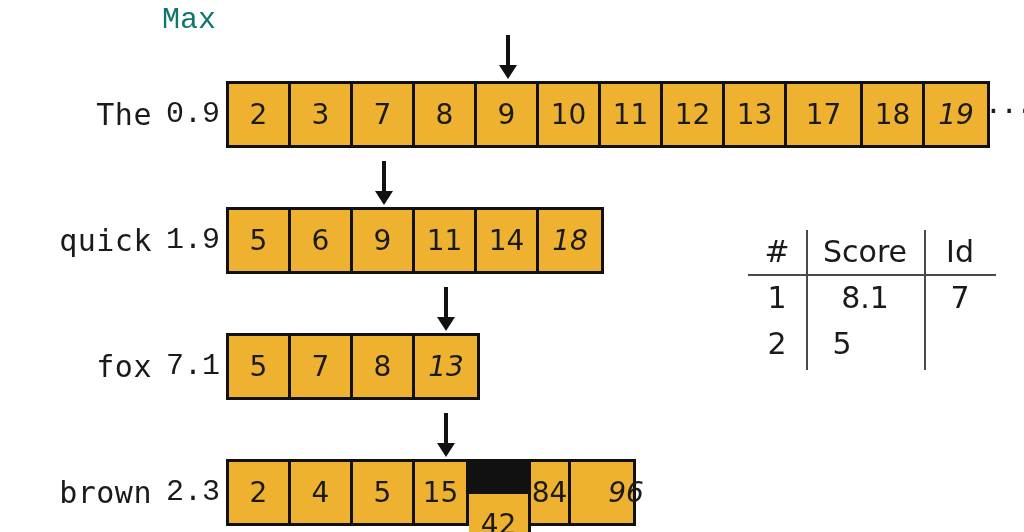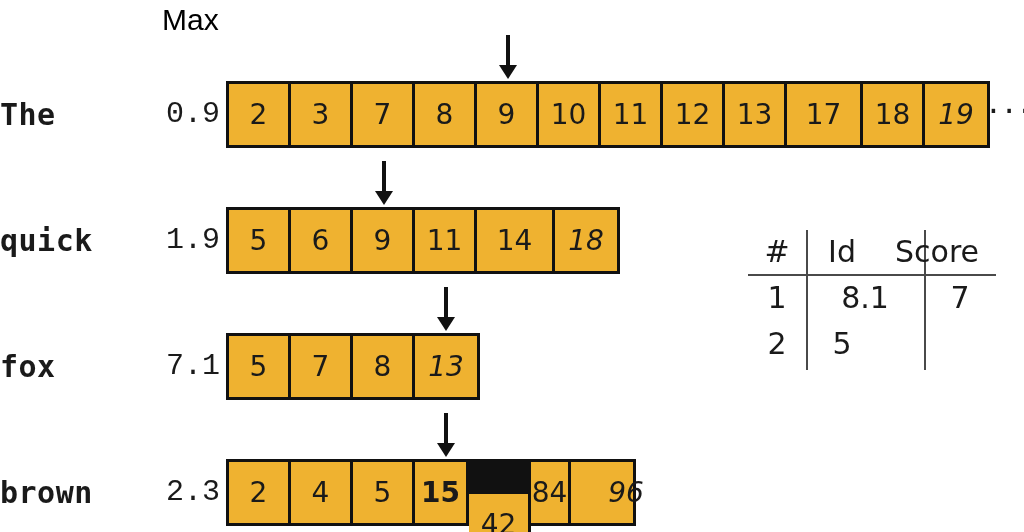--- a/index.html
+++ b/index.html
@@ -21,49 +21,48 @@
     left: 0; top: 0;
     width: 1024px;
     height: 532px;
   }
 
   
   .max-header {
     position: absolute;
     left: 162px;
     top: 3px;
-    font-family: Liberation Sans, sans-serif;
+    font-family: Liberation Mono, monospace;
     font-size: 30px;
     line-height: 34px;
-    color: #000000;
+    color: #0f766e;
     white-space: nowrap;
   }
 
   
   .row {
     position: absolute;
     left: 0;
     width: 1024px;
     height: 67px;
   }
 
   .token-label {
     position: absolute;
     left: 0px;
     top: 0px;
     width: 152px;
     height: 67px;
     line-height: 67px;
-    text-align: left;
+    text-align: right;
     font-family: "DejaVu Sans Mono", monospace;
     font-size: 30px;
     letter-spacing: 0.5px;
     color: #1a1a1a;
     white-space: nowrap;
-    font-weight: bold;
   }
 
   .max-value {
     position: absolute;
     left: 158px;
     top: 0px;
     width: 62px;
     height: 67px;
     line-height: 67px;
     text-align: right;
@@ -222,21 +221,21 @@
         <div class="ellipsis" style="left: 988px;">···</div>
       </div>
       <div class="row" style="top: 207px;">
         <div class="token-label">quick</div>
         <div class="max-value">1.9</div>
         <div class="cells" style="left: 226px;">
           <div class="cell" style="width: 62px;">5</div>
           <div class="cell" style="width: 62px;">6</div>
           <div class="cell" style="width: 62px;">9</div>
           <div class="cell" style="width: 62px;">11</div>
-          <div class="cell" style="width: 78px;">14</div>
+          <div class="cell" style="width: 62px;">14</div>
           <div class="cell" style="width: 62px;">18</div>
         </div>
         <div class="arrow" style="left: 373px;">
           <div class="shaft"></div>
           <div class="head"></div>
         </div>
       </div>
       <div class="row" style="top: 333px;">
         <div class="token-label">fox</div>
         <div class="max-value">7.1</div>
@@ -251,41 +250,41 @@
           <div class="head"></div>
         </div>
       </div>
       <div class="row" style="top: 459px;">
         <div class="token-label">brown</div>
         <div class="max-value">2.3</div>
         <div class="cells" style="left: 226px;">
           <div class="cell" style="width: 62px;">2</div>
           <div class="cell" style="width: 62px;">4</div>
           <div class="cell" style="width: 62px;">5</div>
-          <div class="cell" style="width: 54px; font-weight: bold;">15</div>
+          <div class="cell" style="width: 54px;">15</div>
           <div class="cell" style="width: 62px; margin-top: 32px;">42</div>
           <div class="cell" style="width: 40px;">84</div>
           <div class="cell" style="width: 62px; padding-left: 48px;">96</div>
         </div>
         <div class="arrow" style="left: 435px;">
           <div class="shaft"></div>
           <div class="head"></div>
         </div>
       </div>
     </div>
 
   <div class="score-table">
     <div class="st-vline v1"></div>
     <div class="st-vline v2"></div>
     <div class="st-hline"></div>
     <div class="st-grid" id="score-table-grid">
         <div class="st-row">
           <div class="st-cell st-c0">#</div>
+          <div class="st-cell st-c1">Score</div>
           <div class="st-cell st-c2">Id</div>
-          <div class="st-cell st-c1">Score</div>
         </div>
         <div class="st-row">
           <div class="st-cell st-c0">1</div>
           <div class="st-cell st-c1">8.1</div>
           <div class="st-cell st-c2">7</div>
         </div>
         <div class="st-row">
           <div class="st-cell st-c0">2</div>
           <div class="st-cell st-c2">5</div>
         </div>

